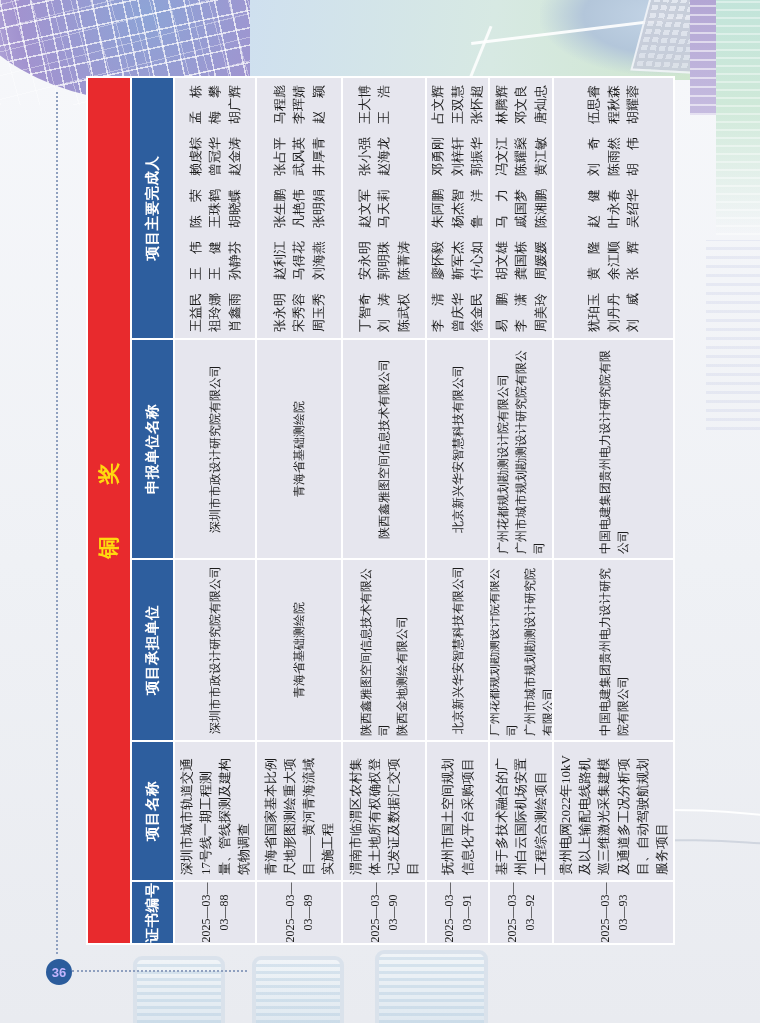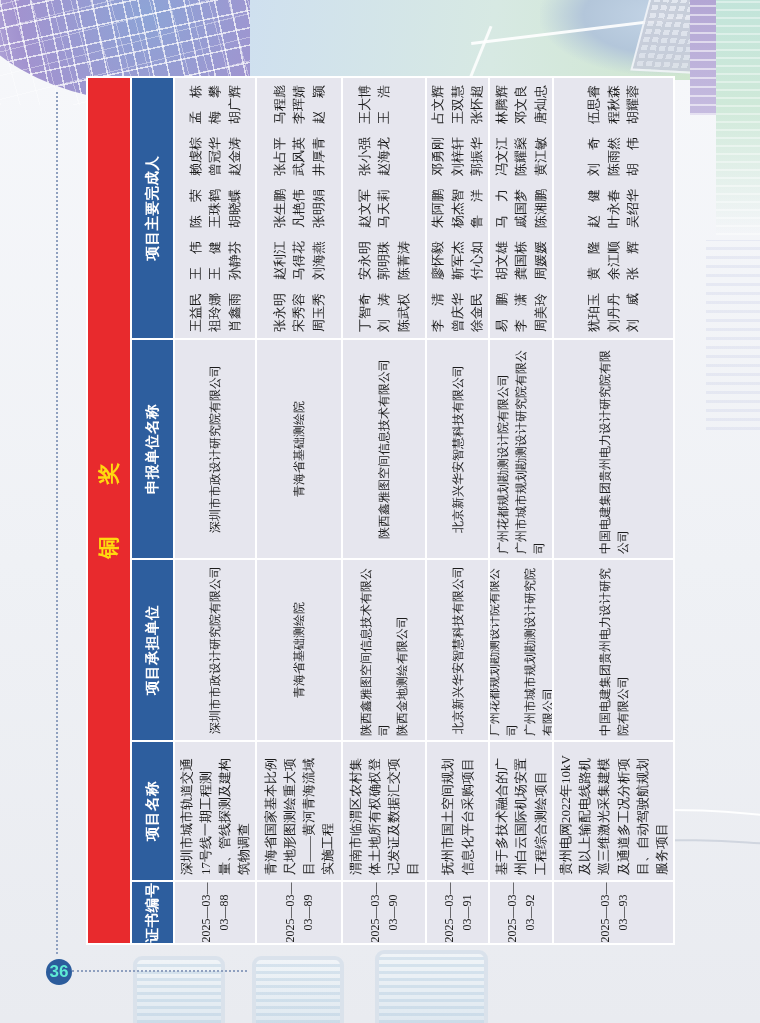--- a/index.html
+++ b/index.html
@@ -46,21 +46,21 @@
       repeating-linear-gradient(0deg,rgba(140,180,210,.35) 0 3px,transparent 3px 7px),
       linear-gradient(#f3f8fb,#d9e6f0);}
   .m1{left:133px;} .m2{left:252px;} .m3{left:375px;top:950px;width:105px;height:76px;}
   .swoosh1{left:330px;top:830px;width:1000px;height:500px;border-radius:50%;
     border:2px solid transparent;border-top-color:rgba(255,255,255,.95);transform:rotate(14deg);}
   .swoosh2{left:300px;top:858px;width:1100px;height:520px;border-radius:50%;
     border:2px solid transparent;border-top-color:rgba(175,185,200,.45);transform:rotate(12deg);}
   .dot-v{left:56px;top:92px;height:862px;width:0;border-left:2px dotted #8fa0bf;}
   .dot-h{left:72px;top:970px;width:175px;height:0;border-top:2px dotted #8fa0bf;}
   .page-badge{position:absolute;left:46px;top:959px;width:26px;height:26px;border-radius:50%;
-    background:#2b5c9c;color:#5eead4;font-size:17px;font-weight:bold;
+    background:#2b5c9c;color:#c4b5fd;font-size:13px;font-weight:bold;
     display:flex;align-items:center;justify-content:center;}
   
   .table-wrap{position:absolute;left:88px;top:78px;width:585px;height:865px;z-index:2;}
   .table-rot{width:865px;height:585px;transform:rotate(-90deg) translateX(-865px);transform-origin:0 0;}
   .award-table{display:grid;width:865px;height:585px;box-sizing:border-box;
     grid-template-columns:61px 138px 180px 218px 260px;
     grid-template-rows:42px 41px 80px 84px 82px 61px 62px 1fr;
     gap:2px;background:#fff;outline:2px solid #fff;}
   .cell{display:flex;flex-direction:column;justify-content:center;overflow:hidden;
     background:#e6e6ee;color:#1c1c1c;

